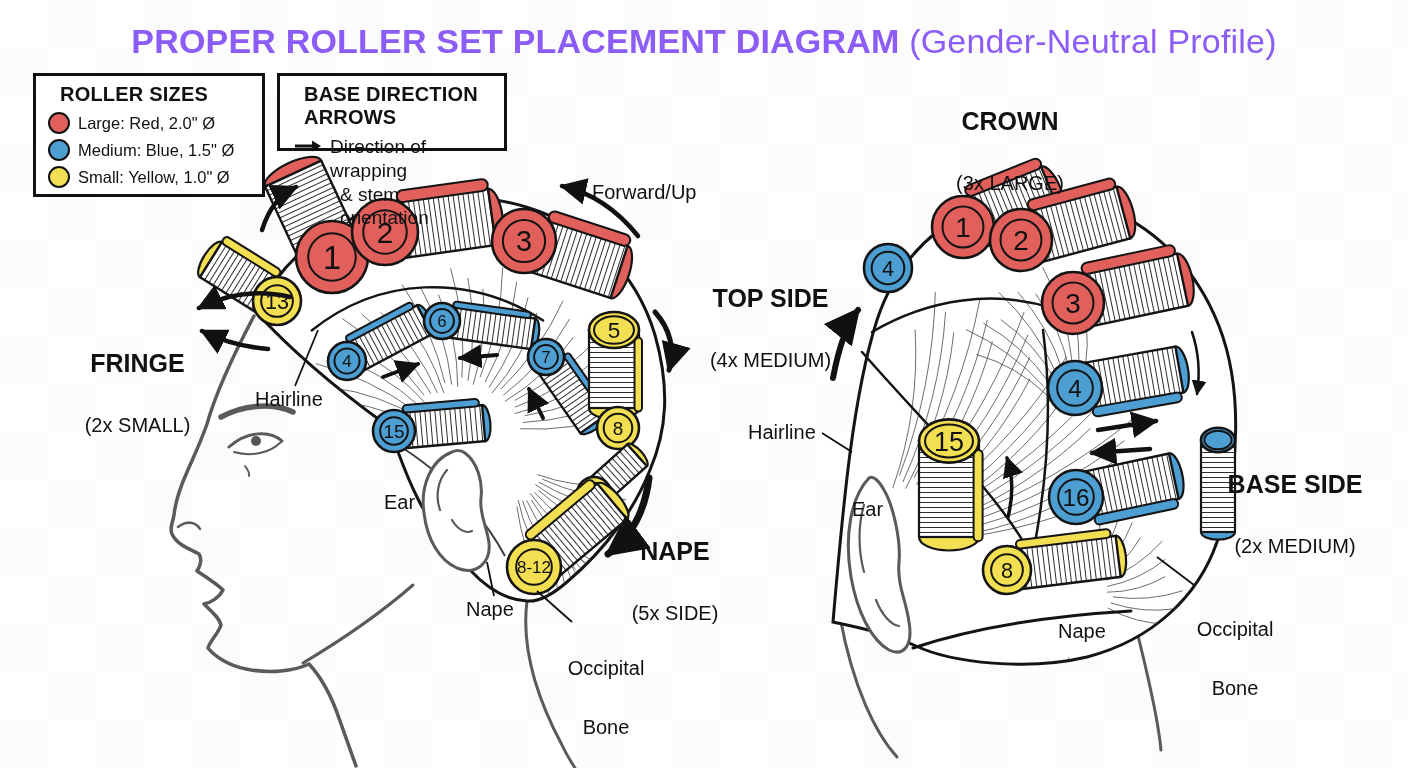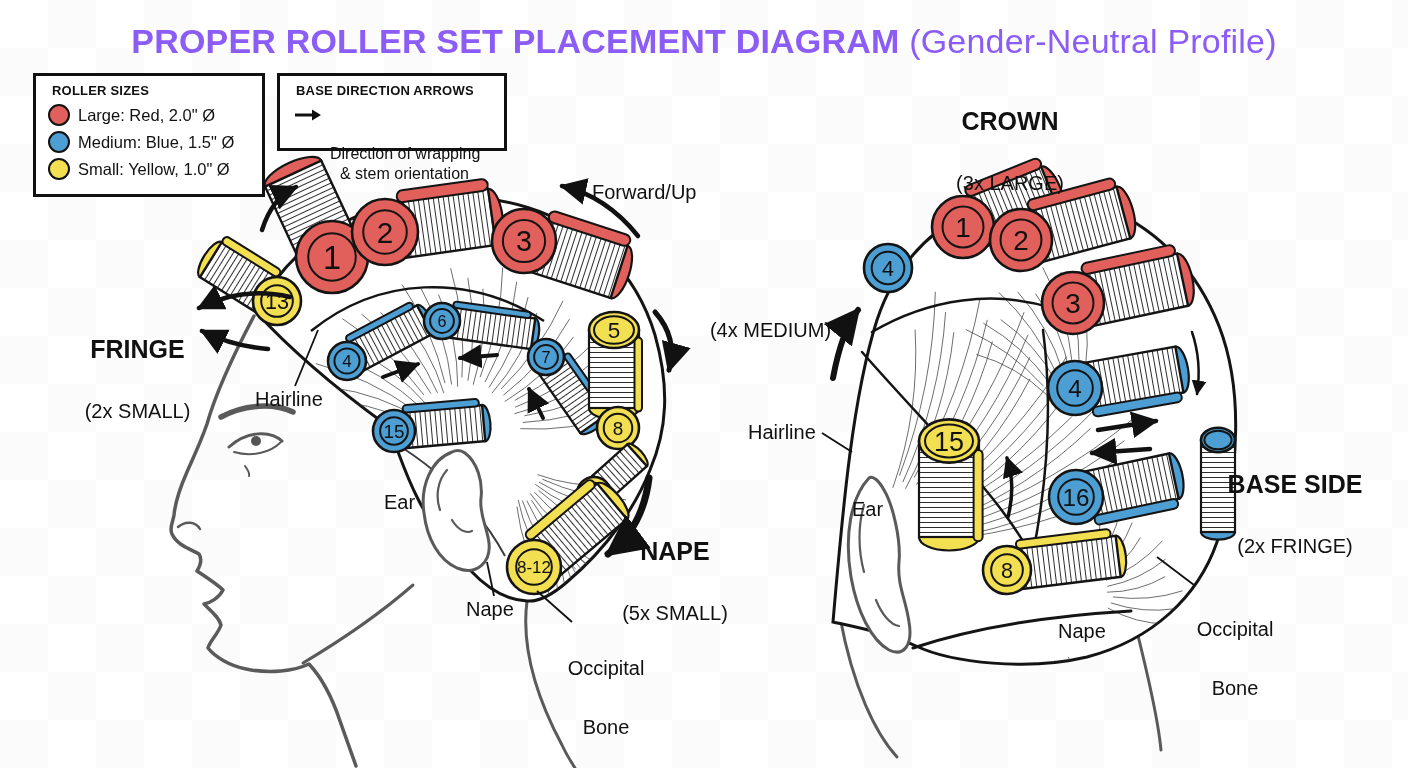--- a/index.html
+++ b/index.html
@@ -17,27 +17,27 @@
   .layer{position:absolute;left:0;top:0;z-index:1;}
   .title{
     position:absolute;top:22px;left:0;width:100%;text-align:center;
     font-size:34px;letter-spacing:.2px;color:#8b5cf6;z-index:3;white-space:nowrap;
   }
   .title .main{font-weight:bold;}
   .box{
     position:absolute;background:#fff;border:3px solid #111;z-index:3;
     padding:7px 12px 9px 12px;box-sizing:border-box;
   }
-  .box h4{margin:0 0 6px 4px;font-size:13px;letter-spacing:.2px;}
+  .box h4{margin:0 0 6px 12px;font-size:20px;letter-spacing:.2px;}
   .legend-row{display:flex;align-items:center;margin:5px 0;}
   .dot{width:22px;height:22px;border-radius:50%;border:2px solid #111;margin-right:8px;flex:0 0 auto;box-sizing:border-box;}
   .legend-row span{font-size:16.5px;white-space:nowrap;}
   .arrowbox-row{display:flex;align-items:flex-start;}
   .arrowbox-row svg{margin:4px 8px 0 2px;flex:0 0 auto;}
-  .arrowbox-row .txt{font-size:16px;line-height:1.25;margin-top:40px;}
+  .arrowbox-row .txt{font-size:19px;line-height:1.25;}
   .arrowbox-row .txt .l2{padding-left:10px;display:block;}
   .lbl{position:absolute;z-index:3;font-size:20px;line-height:1.2;white-space:nowrap;text-align:center;}
   .lbl.center{text-align:center;white-space:normal;}
   .lbl .b{font-weight:bold;display:block;font-size:25px;}
   .lbl .n{display:block;font-size:20px;margin-top:35px;}
 </style>
 </head>
 <body>
 
 <div class="title">
@@ -449,47 +449,48 @@
 
   <g stroke="#111" stroke-width="1.8" fill="none">
     <path d="M 295,386 L 318,330"></path>
     <path d="M 494,596 L 487,562"></path>
     <path d="M 572,622 L 537,591"></path>
     <path d="M 822,433 L 852,452"></path>
     <path d="M 1194,585 L 1157,557"></path>
   </g>
 </svg>
 
-<div class="lbl center" style="left:55px;top:334px;width:165px">
+<div class="lbl center" style="left:55px;top:348px;width:165px">
   <span class="b">FRINGE</span>
   <span class="n">(2x SMALL)</span>
 </div>
 <div class="lbl" style="left:592px;top:180px">Forward/Up</div>
 <div class="lbl" style="left:255px;top:387px">Hairline</div>
 <div class="lbl" style="left:384px;top:490px">Ear</div>
 <div class="lbl" style="left:466px;top:597px">Nape</div>
 <div class="lbl center" style="left:540px;top:621px;width:132px">
   <span class="n">Occipital</span>
   <span class="n">Bone</span>
 </div>
 <div class="lbl center" style="left:585px;top:536px;width:180px">
   <span class="b">NAPE</span>
-  <span class="n">(5x SMALL)</span>
+  <span class="n">(5x SIDE)</span>
 </div>
 
 <div class="lbl center" style="left:920px;top:106px;width:180px">
   <span class="b">CROWN</span>
   <span class="n">(3x LARGE)</span>
 </div>
 <div class="lbl center" style="left:683px;top:283px;width:175px">
+  <span class="b">TOP SIDE</span>
   <span class="n">(4x MEDIUM)</span>
 </div>
 <div class="lbl" style="left:748px;top:420px">Hairline</div>
 <div class="lbl" style="left:852px;top:497px">Ear</div>
 <div class="lbl center" style="left:1200px;top:469px;width:190px">
   <span class="b">BASE SIDE</span>
-  <span class="n">(2x FRINGE)</span>
+  <span class="n">(2x MEDIUM)</span>
 </div>
 <div class="lbl center" style="left:1168px;top:582px;width:134px">
   <span class="n">Occipital</span>
   <span class="n">Bone</span>
 </div>
 <div class="lbl" style="left:1058px;top:619px">Nape</div>
 
 </body></html>

